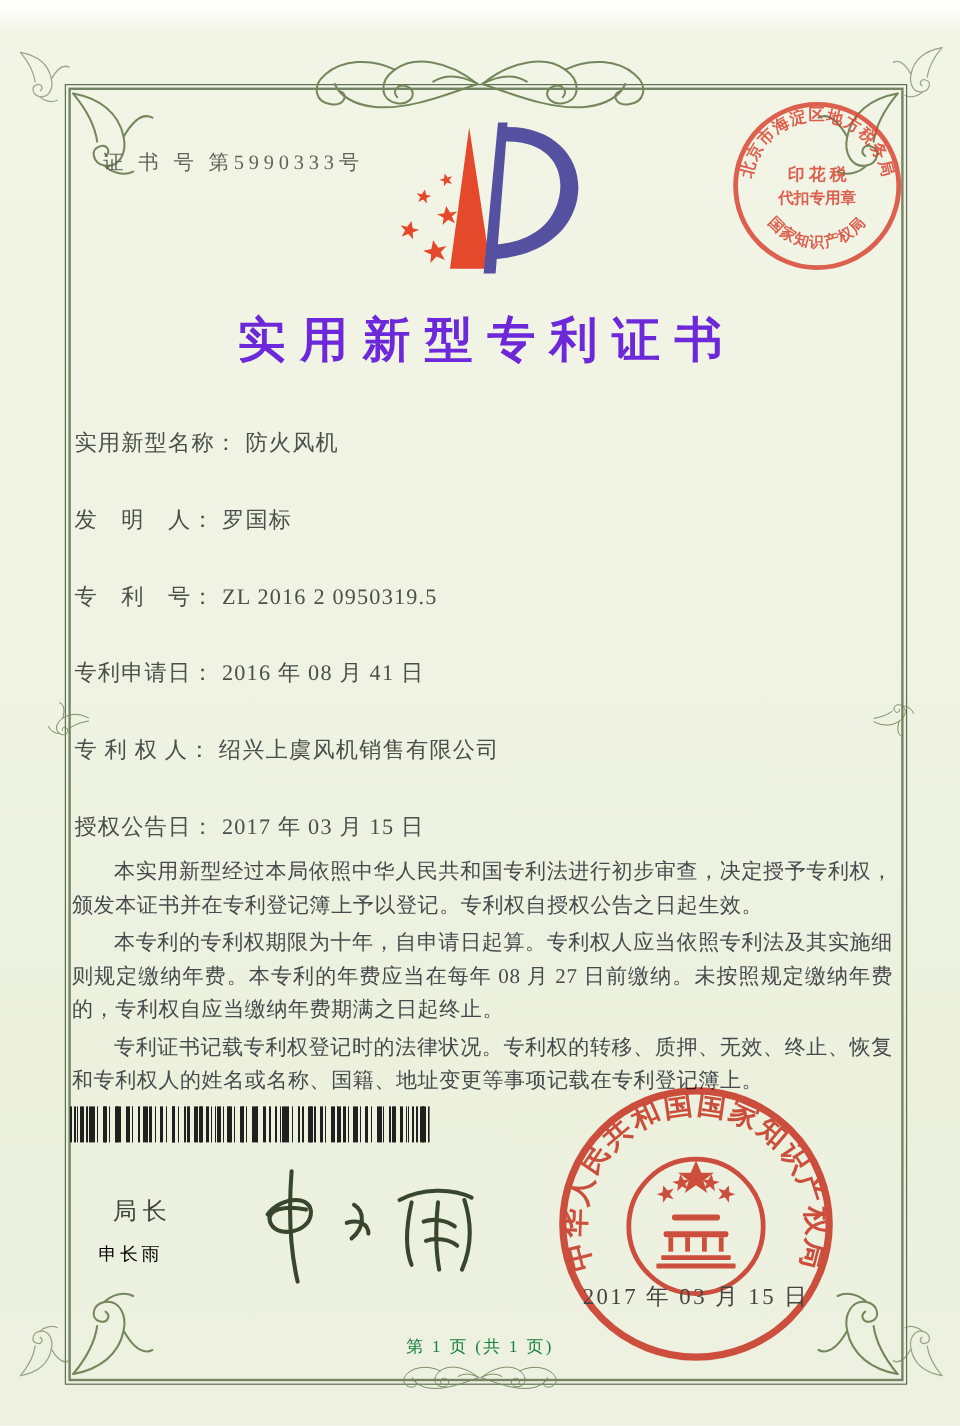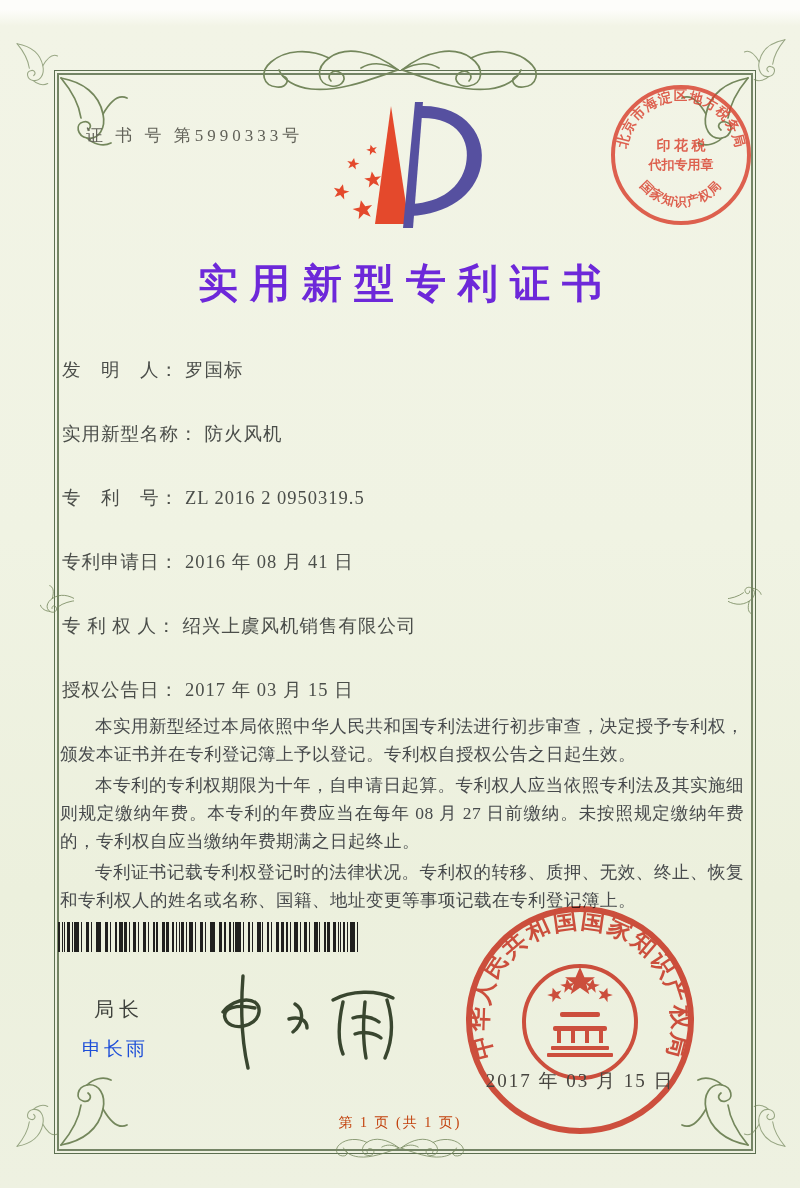--- a/index.html
+++ b/index.html
@@ -34,30 +34,30 @@
     margin:0 0 2px 0;font-size:17.5px;line-height:1.62;color:#474a4c;
     text-align:justify;text-indent:2em;letter-spacing:.5px;
   }
   .barcode{
     position:absolute;left:58px;top:922px;width:300px;height:30px;
     background-image:
       repeating-linear-gradient(90deg,#20201e 0 2px,transparent 2px 4px,#20201e 4px 5px,transparent 5px 9px,#20201e 9px 12px,transparent 12px 14px,#20201e 14px 15px,transparent 15px 19px),
       repeating-linear-gradient(90deg,transparent 0 6px,#20201e 6px 7px,transparent 7px 16px,#20201e 16px 19px,transparent 19px 23px);
   }
   .director-label{position:absolute;left:82px;top:996px;font-size:20px;color:#3f423d;letter-spacing:5px;margin-left:12px;}
-  .director-name{position:absolute;left:82px;top:1036px;font-size:19px;color:#1d4ed8;letter-spacing:3px;}
+  .director-name{position:absolute;left:82px;top:1036px;font-size:15px;color:#000000;letter-spacing:3px;}
   .signature{position:absolute;left:195px;top:966px;width:225px;height:110px;}
   .big-seal{position:absolute;left:460px;top:900px;width:240px;height:240px;opacity:.9;mix-blend-mode:multiply;}
   .seal-date{
     position:absolute;left:460px;top:1068px;width:240px;text-align:center;
     font-size:19px;color:#46443f;letter-spacing:2px;
   }
   .footer{
     position:absolute;left:0;top:1114px;width:100%;text-align:center;
-    font-size:14px;color:#c2410c;letter-spacing:2px;
+    font-size:14px;color:#15803d;letter-spacing:2px;
   }
   svg{display:block;}
 </style>
 </head>
 <body>
 
 <svg width="0" height="0" style="position:absolute">
   <defs>
     <path id="star" d="M0,-10 L2.94,-3.09 10,-3.09 4.05,1.18 6.18,8.09 0,3.82 -6.18,8.09 -4.05,1.18 -10,-3.09 -2.94,-3.09 Z"></path>
     <g id="flourish-half" fill="none" stroke="#74875c" stroke-width="1.7" stroke-linecap="round">
@@ -144,24 +144,24 @@
     <textPath href="#ts-bot-arc" startOffset="50%" text-anchor="middle">国家知识产权局</textPath>
   </text>
   <text x="75" y="70" text-anchor="middle" font-size="14" font-weight="bold" fill="#d9402e">印 花 税</text>
   <text x="75" y="89" text-anchor="middle" font-size="13" font-weight="bold" fill="#d9402e">代扣专用章</text>
 </svg>
 
 <div class="title">实用新型专利证书</div>
 
 <div class="fields">
   <div class="field-row">
+    <span class="lab">实用新型名称：</span><span class="val">防火风机</span>
+  </div>
+  <div class="field-row">
     <span class="lab">发　明　人：</span><span class="val">罗国标</span>
-  </div>
-  <div class="field-row">
-    <span class="lab">实用新型名称：</span><span class="val">防火风机</span>
   </div>
   <div class="field-row">
     <span class="lab">专　利　号：</span><span class="val">ZL 2016 2 0950319.5</span>
   </div>
   <div class="field-row">
     <span class="lab">专利申请日：</span><span class="val">2016 年 08 月 41 日</span>
   </div>
   <div class="field-row">
     <span class="lab">专 利 权 人：</span><span class="val">绍兴上虞风机销售有限公司</span>
   </div>

